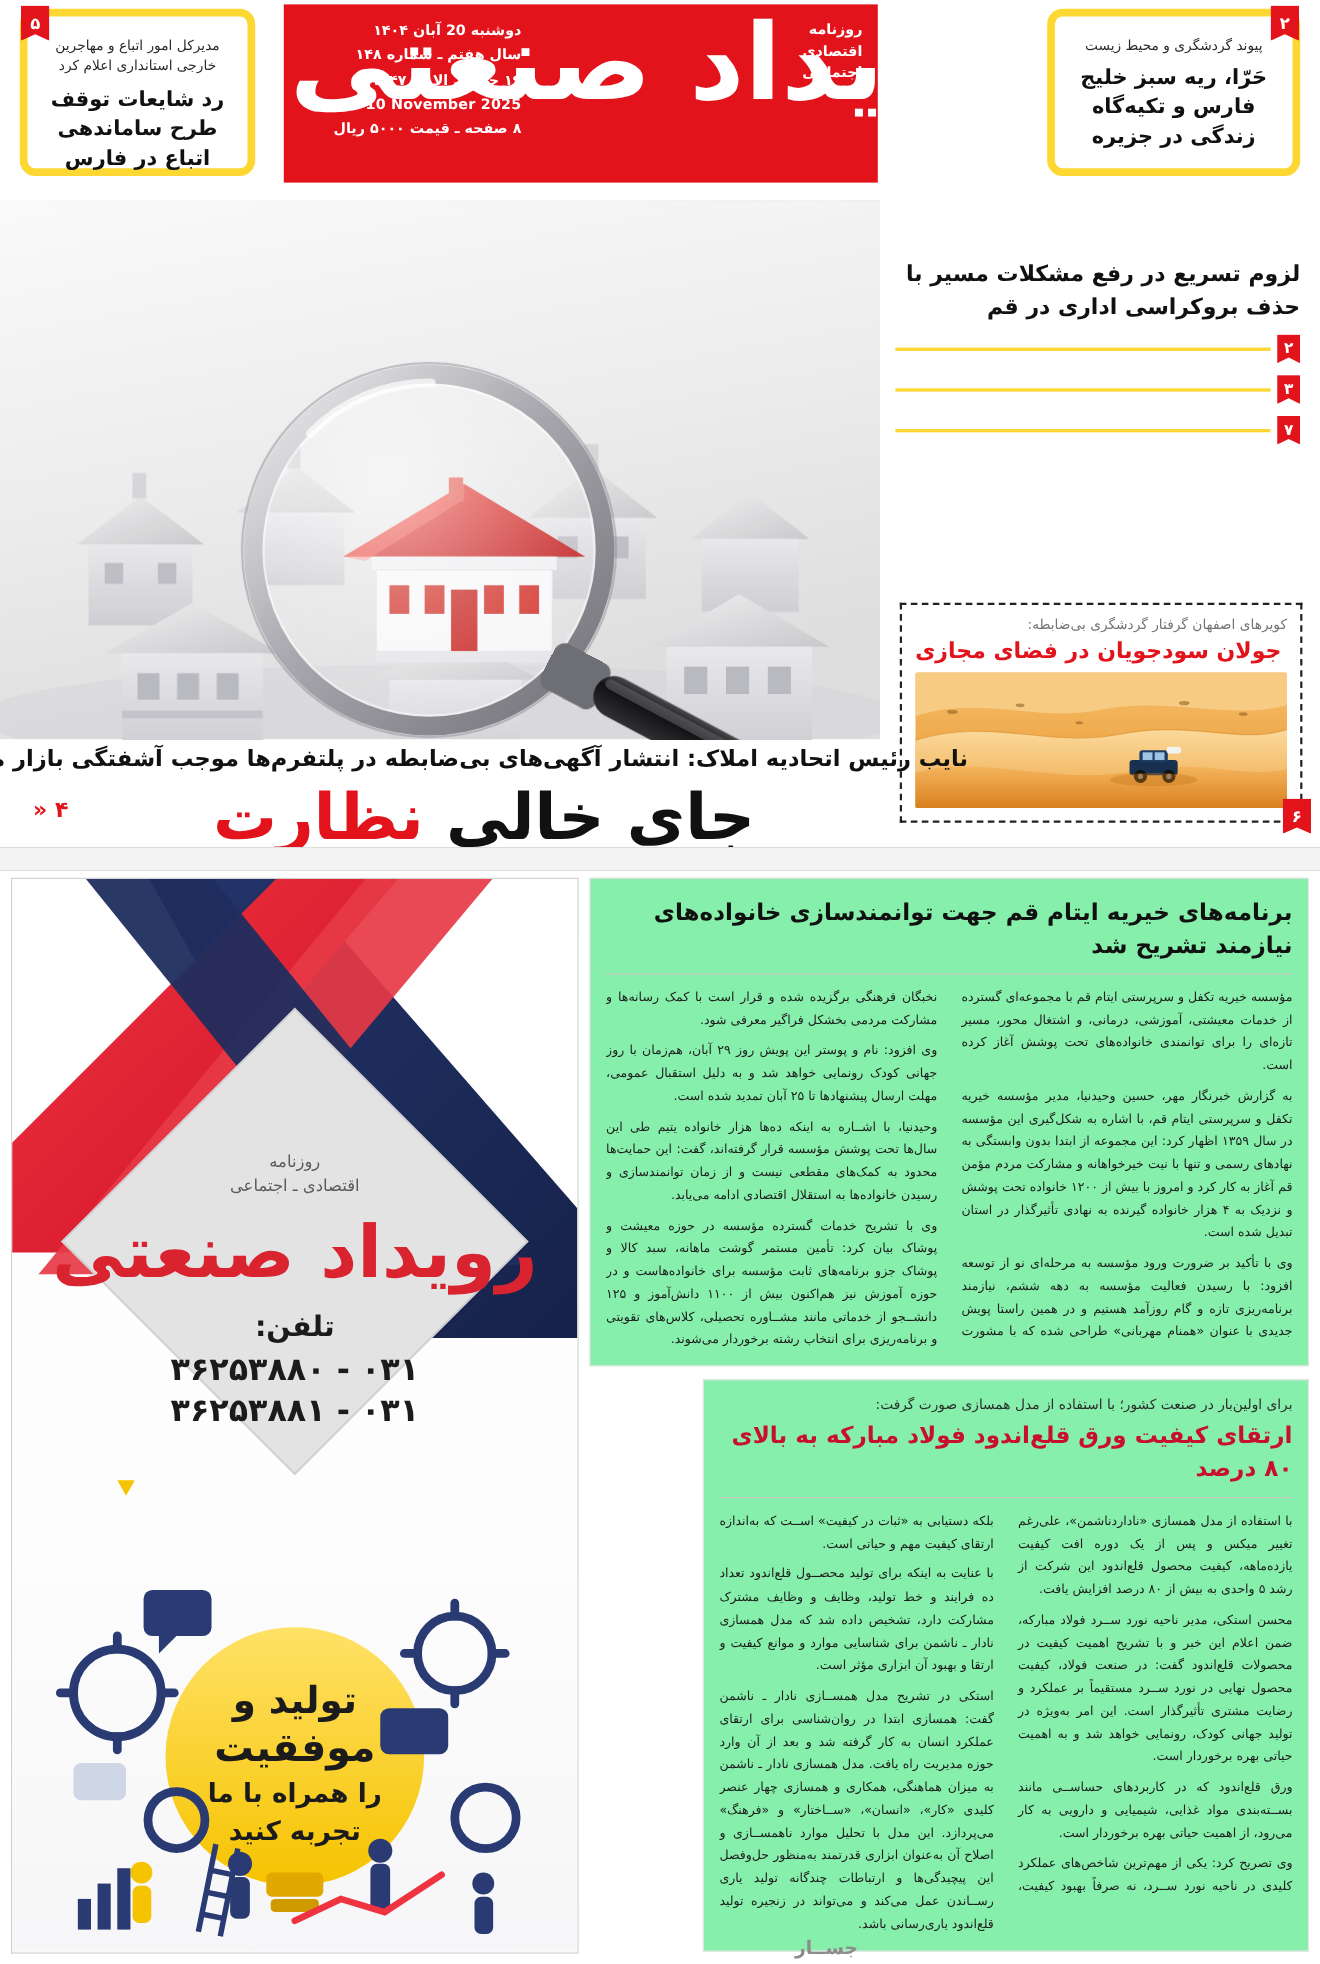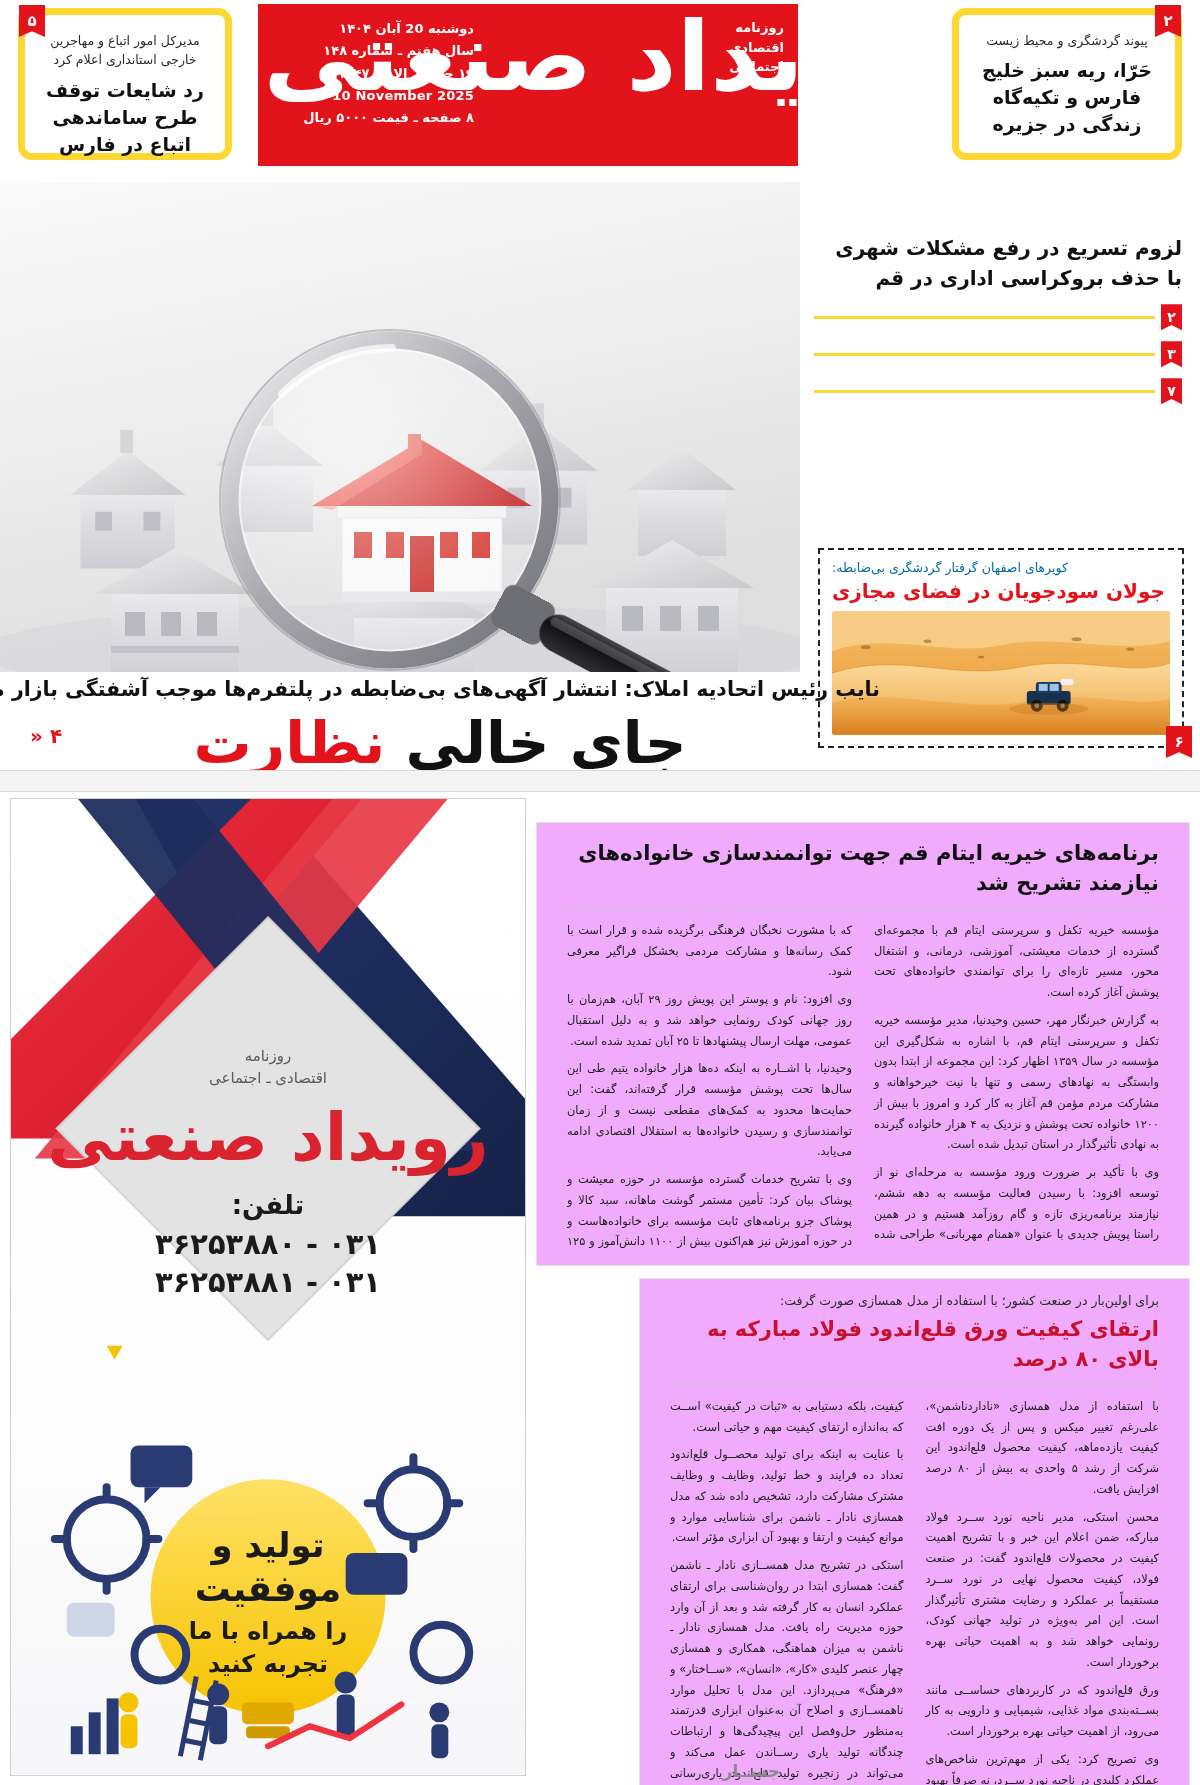--- a/index.html
+++ b/index.html
@@ -155,21 +155,21 @@
   
   .promo {
     position: absolute;
     right: 16px; top: 548px;
     width: 366px; height: 200px;
     border: 2px dashed #222;
     background: #fff;
     padding: 10px 12px 0;
     direction: rtl;
   }
-  .promo-kicker { font-size: 12.5px; color: #0369a1; text-align: left; }
+  .promo-kicker { font-size: 12.5px; color: #737373; text-align: right; }
   .promo-title {
     font-size: 20px; font-weight: 700; color: #e3131c;
     text-align: left; margin-top: 4px;
   }
   .promo-photo {
     margin-top: 8px;
     width: 100%; height: 124px;
     border-radius: 3px;
     overflow: hidden;
     position: relative;
@@ -227,25 +227,24 @@
     width: 516px; height: 978px;
     background: #ffffff;
     border: 1px solid #cfcfcf;
     overflow: hidden;
   }
   .advert svg { display: block; width: 100%; height: 100%; }
 
   
   .art {
     position: absolute;
-    background: #f0abfc;
+    background: #86efac;
     border: 1px solid #e2e2e2;
     direction: rtl;
-    padding: 12px 30px 10px;
-    margin-top: 24px;
+    padding: 12px 14px 10px;
   }
   .art.a1 { right: 10px; top: 6px; width: 654px; height: 444px; }
   .art.a2 { right: 10px; top: 462px; width: 551px; height: 520px; }
 
   .art-kicker { font-size: 12.5px; color: #2b2b2b; text-align: right; line-height: 1.6; }
   .art-title {
     font-size: 21px; font-weight: 700; color: #111;
     text-align: right; line-height: 1.45; margin-top: 3px;
   }
   .art-title.red { color: #c8102e; }
@@ -396,21 +395,21 @@
           <rect x="545" y="412" width="250" height="38" rx="19" fill="url(#handleG)"></rect>
           <rect x="551" y="418" width="238" height="9" rx="5" fill="#6a6a70" opacity=".55"></rect>
           <circle cx="792" cy="431" r="22" fill="#8b8b92"></circle>
         </g>
       </svg>
     </div>
 
     <div class="rail">
 
       <div class="rail-item">
-        <div class="rail-title">لزوم تسریع در رفع مشکلات شهری با حذف بروکراسی اداری در قم</div>
+        <div class="rail-title">لزوم تسریع در رفع مشکلات مسیر با حذف بروکراسی اداری در قم</div>
       </div>
       <div class="rail-sep">
         <span class="rail-num">۲</span>
         <span class="rail-line"></span>
       </div>
 
       <div class="rail-sep">
         <span class="rail-num">۳</span>
         <span class="rail-line"></span>
       </div>

